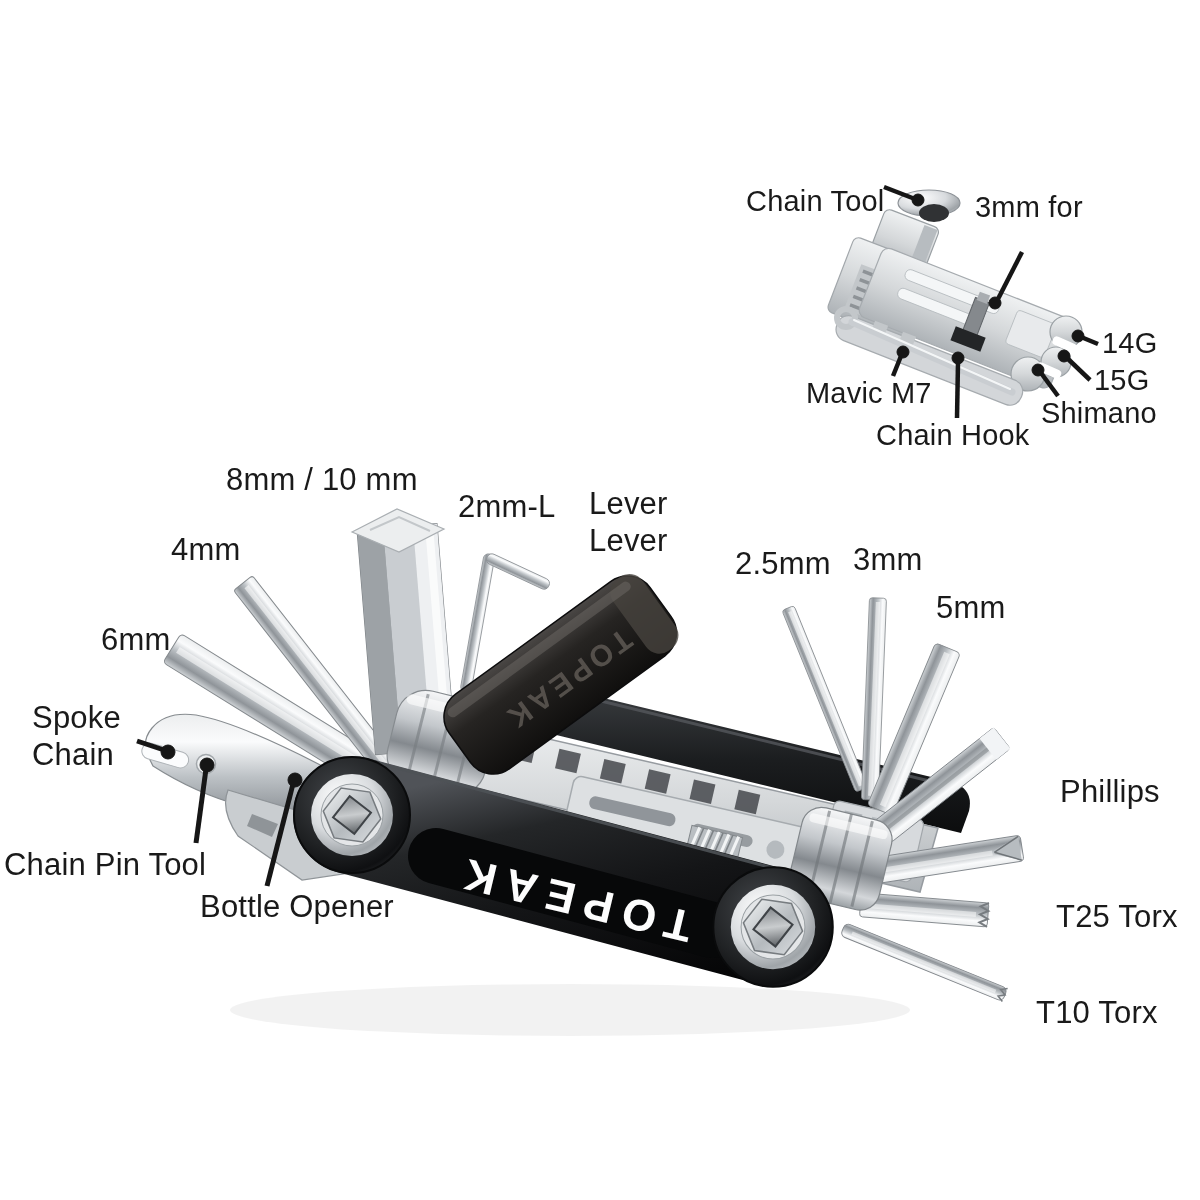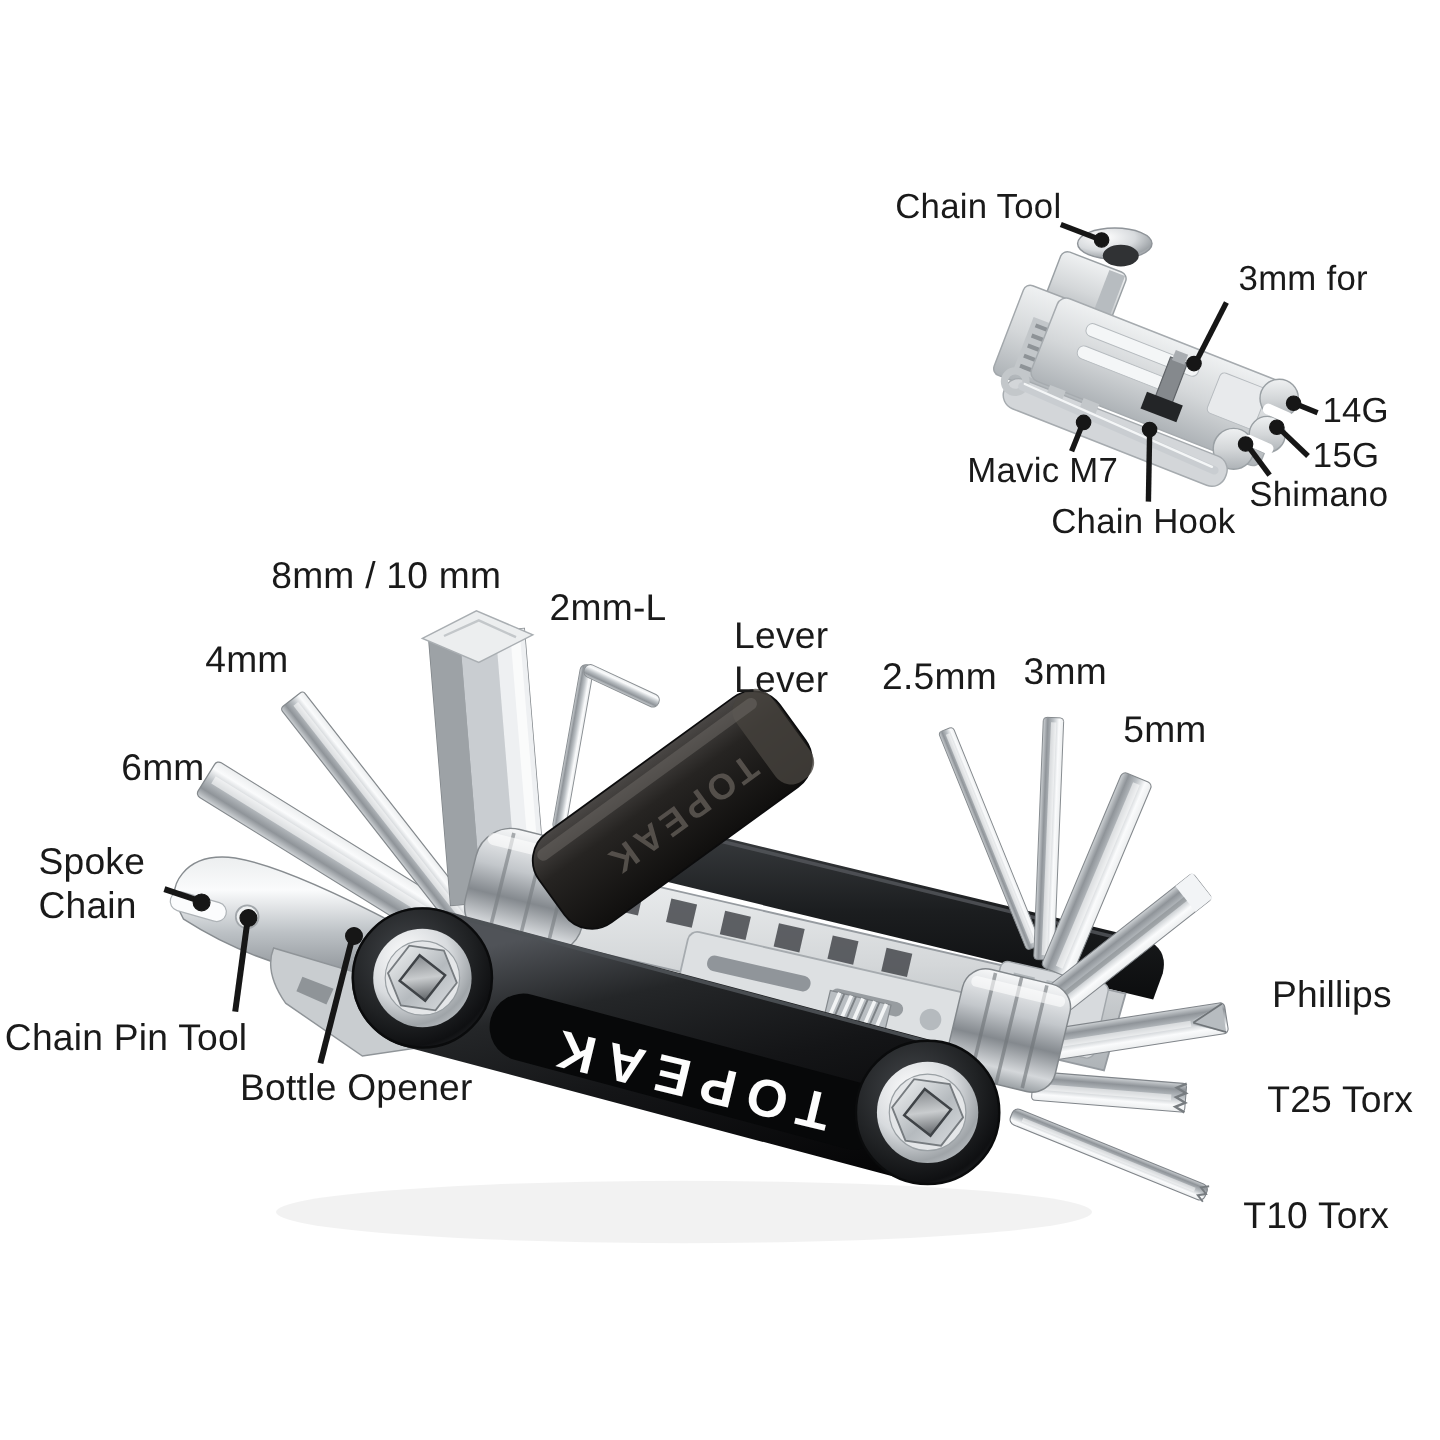--- a/index.html
+++ b/index.html
@@ -6,21 +6,21 @@
   .stage{
     position:relative;width:1200px;height:1200px;overflow:hidden;background:#ffffff;
     font-family:"Liberation Sans","DejaVu Sans",sans-serif;
   }
   .art{position:absolute;left:0;top:0;width:1200px;height:1200px;}
   .lbl{
     position:absolute;color:#1a1a1a;font-size:31px;font-weight:400;
     letter-spacing:0.2px;white-space:nowrap;line-height:1.18;z-index:5;
   }
   .lbl.inset{font-size:29px;}
-  .lbl.center{text-align:center;margin-top:26px;}
+  .lbl.center{}
   .ln{display:block;}
 </style>
 </head>
 <body>
 
 <div class="stage">
 
 <svg class="art" viewBox="0 0 1200 1200">
   <defs>
     <linearGradient id="keyGrad" x1="0" y1="0" x2="0" y2="1">
@@ -322,21 +322,21 @@
       <line x1="196" y1="843" x2="206" y2="769" stroke-width="5"></line>
           <circle cx="207" cy="765" r="7"></circle>
     </g>
     <g>
       <line x1="267" y1="886" x2="293" y2="784" stroke-width="5"></line>
           <circle cx="295" cy="780" r="7"></circle>
     </g>
   </g>
 </svg>
 
-  <div class="lbl inset" style="left:746px;top:156px">Chain Tool</div>
+  <div class="lbl inset" style="left:746px;top:184px">Chain Tool</div>
   <div class="lbl inset center" style="left:975px;top:190px;width:222px">
     <span class="ln">3mm for</span>
   </div>
   <div class="lbl inset" style="left:1102px;top:326px">14G</div>
   <div class="lbl inset" style="left:1094px;top:363px">15G</div>
   <div class="lbl inset" style="left:1041px;top:396px">Shimano</div>
   <div class="lbl inset" style="left:876px;top:418px">Chain Hook</div>
   <div class="lbl inset" style="left:806px;top:376px">Mavic M7</div>
 
   <div class="lbl" style="left:226px;top:462px">8mm / 10 mm</div>
@@ -349,19 +349,19 @@
   <div class="lbl" style="left:101px;top:622px">6mm</div>
   <div class="lbl" style="left:735px;top:546px">2.5mm</div>
   <div class="lbl" style="left:853px;top:542px">3mm</div>
   <div class="lbl" style="left:936px;top:590px">5mm</div>
   <div class="lbl center" style="left:1000px;top:644px;width:195px">
   </div>
   <div class="lbl" style="left:32px;top:700px">
     <span class="ln">Spoke</span>
     <span class="ln">Chain</span>
   </div>
-  <div class="lbl" style="left:1060px;top:811px">Phillips</div>
+  <div class="lbl" style="left:1060px;top:774px">Phillips</div>
   <div class="lbl" style="left:4px;top:847px">Chain Pin Tool</div>
   <div class="lbl" style="left:200px;top:889px">Bottle Opener</div>
   <div class="lbl" style="left:1056px;top:899px">T25 Torx</div>
   <div class="lbl" style="left:1036px;top:995px">T10 Torx</div>
 
 </div>
 
 </body></html>

